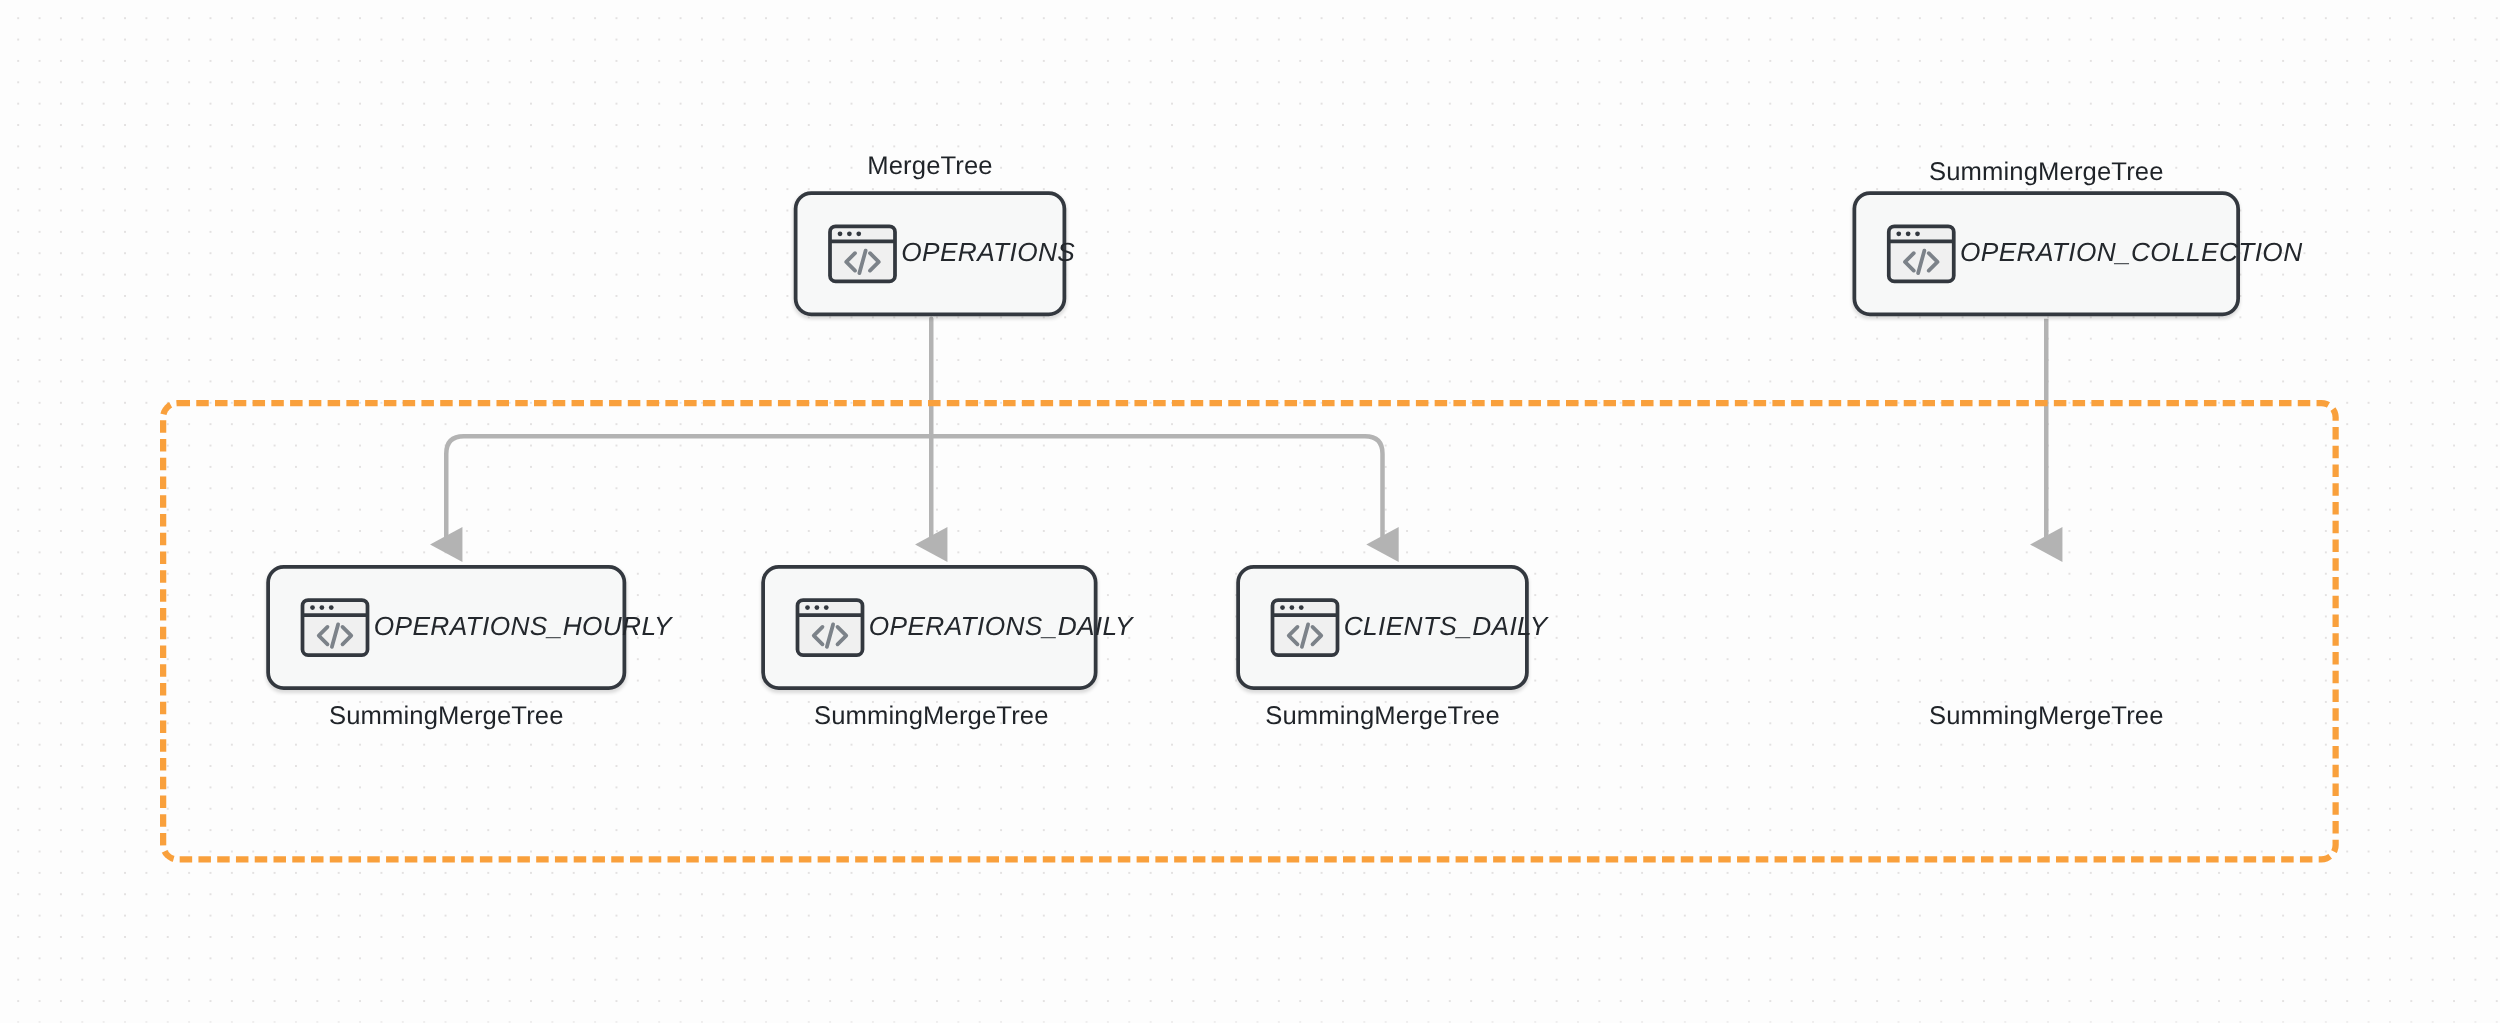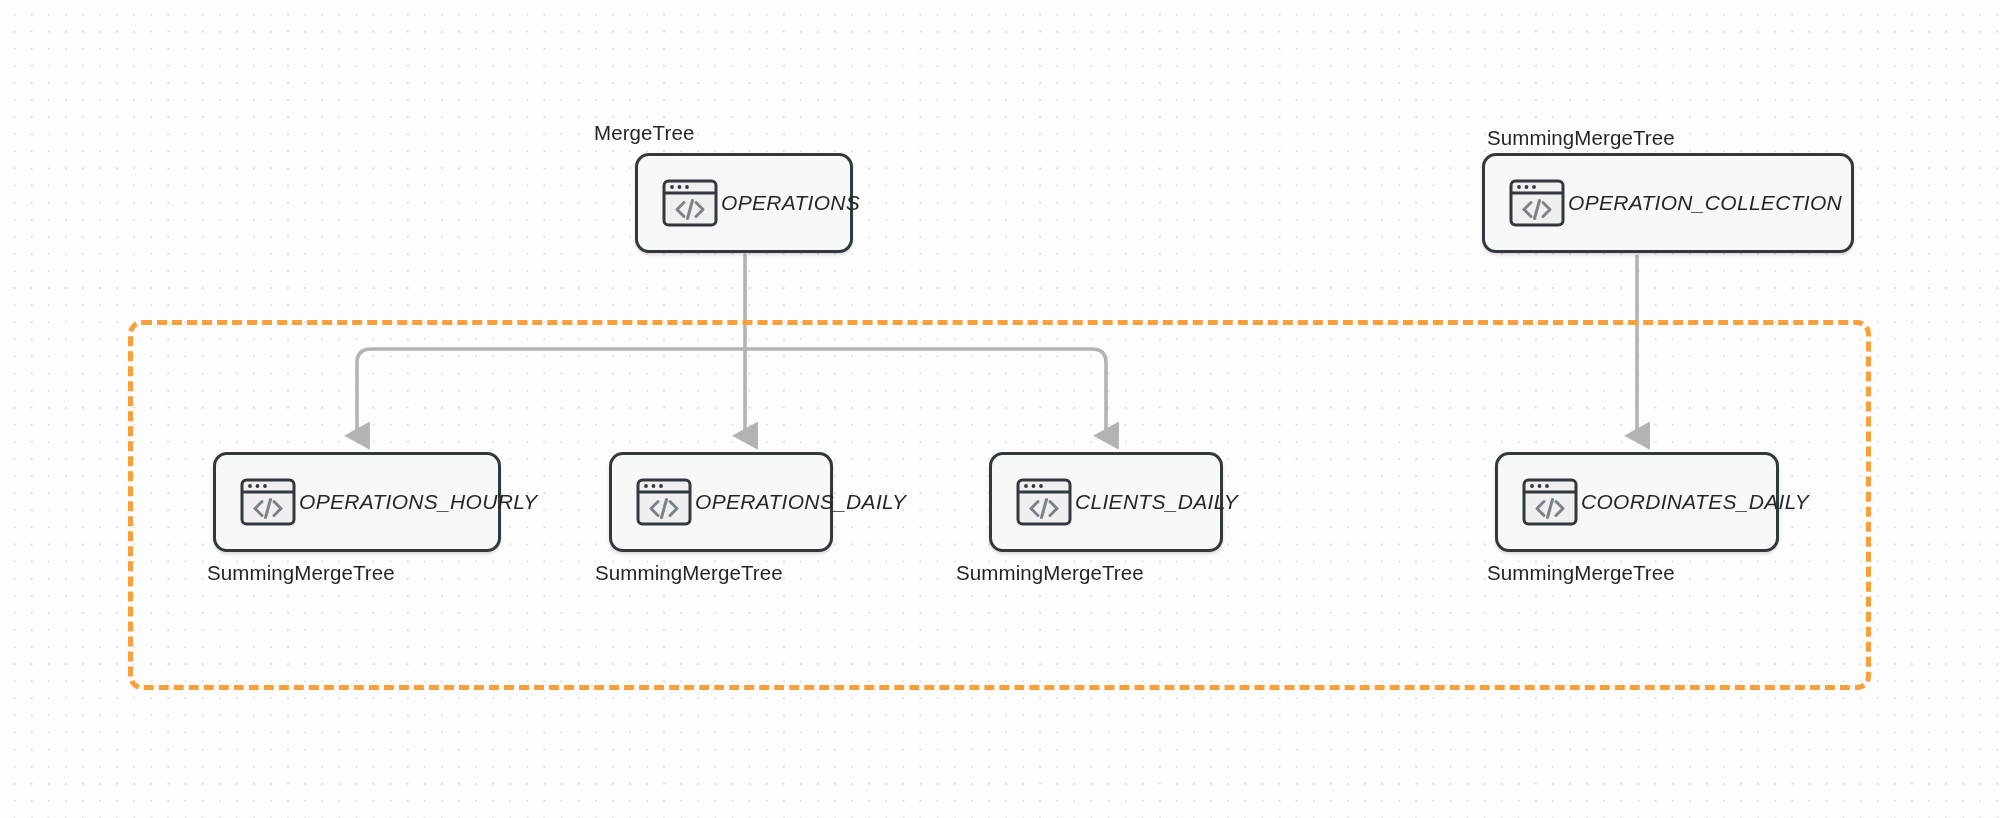--- a/index.html
+++ b/index.html
@@ -80,20 +80,21 @@
     padding-right: 14px;
     padding-left: 3px;
   }
 
   
   .engine-caption {
     position: absolute;
     font-size: 20.5px;
     color: #1f2328;
     white-space: nowrap;
+    text-align: center;
     letter-spacing: 0.1px;
   }
 </style>
 </head>
 <body>
 
 <div id="canvas">
 
   <svg id="edges" viewBox="0 0 2000 818" width="2000" height="818">
     <defs>
@@ -129,21 +130,21 @@
         <path d="M 22 24.5 L 15 31.5 L 22 38.5" fill="none" stroke="#7c8289" stroke-width="3" stroke-linecap="round" stroke-linejoin="round"></path>
         <path d="M 34 24.5 L 41 31.5 L 34 38.5" fill="none" stroke="#7c8289" stroke-width="3" stroke-linecap="round" stroke-linejoin="round"></path>
         <path d="M 30.5 22.5 L 25.5 40.5" fill="none" stroke="#7c8289" stroke-width="3" stroke-linecap="round"></path>
       </svg>
     </span>
     <span class="node-label">OPERATIONS</span>
   </div>
 
   <div class="engine-caption" style="left:1487px; top:126px; width:300px;">SummingMergeTree</div>
 
-  <div class="node" style="left:1482px; top:153px; width:372px; height:100px;">
+  <div class="node" style="left:1482px; top:153px; width:310px; height:100px;">
     <span class="node-icon">
       <svg viewBox="0 0 56 50" width="56" height="50">
         <rect x="2" y="3" width="52" height="44" rx="4.5" ry="4.5" fill="#f0f0f0" stroke="#33383f" stroke-width="3"></rect>
         <path d="M 2 15 H 54" stroke="#33383f" stroke-width="3" fill="none"></path>
         <circle cx="10" cy="9" r="1.9" fill="#33383f"></circle>
         <circle cx="17.5" cy="9" r="1.9" fill="#33383f"></circle>
         <circle cx="25" cy="9" r="1.9" fill="#33383f"></circle>
         <path d="M 22 24.5 L 15 31.5 L 22 38.5" fill="none" stroke="#7c8289" stroke-width="3" stroke-linecap="round" stroke-linejoin="round"></path>
         <path d="M 34 24.5 L 41 31.5 L 34 38.5" fill="none" stroke="#7c8289" stroke-width="3" stroke-linecap="round" stroke-linejoin="round"></path>
         <path d="M 30.5 22.5 L 25.5 40.5" fill="none" stroke="#7c8289" stroke-width="3" stroke-linecap="round"></path>
@@ -162,21 +163,21 @@
         <circle cx="25" cy="9" r="1.9" fill="#33383f"></circle>
         <path d="M 22 24.5 L 15 31.5 L 22 38.5" fill="none" stroke="#7c8289" stroke-width="3" stroke-linecap="round" stroke-linejoin="round"></path>
         <path d="M 34 24.5 L 41 31.5 L 34 38.5" fill="none" stroke="#7c8289" stroke-width="3" stroke-linecap="round" stroke-linejoin="round"></path>
         <path d="M 30.5 22.5 L 25.5 40.5" fill="none" stroke="#7c8289" stroke-width="3" stroke-linecap="round"></path>
       </svg>
     </span>
     <span class="node-label">OPERATIONS_HOURLY</span>
   </div>
   <div class="engine-caption" style="left:207px; top:561px; width:300px;">SummingMergeTree</div>
 
-  <div class="node" style="left:609px; top:452px; width:224px; height:100px;">
+  <div class="node" style="left:609px; top:452px; width:269px; height:100px;">
     <span class="node-icon">
       <svg viewBox="0 0 56 50" width="56" height="50">
         <rect x="2" y="3" width="52" height="44" rx="4.5" ry="4.5" fill="#f0f0f0" stroke="#33383f" stroke-width="3"></rect>
         <path d="M 2 15 H 54" stroke="#33383f" stroke-width="3" fill="none"></path>
         <circle cx="10" cy="9" r="1.9" fill="#33383f"></circle>
         <circle cx="17.5" cy="9" r="1.9" fill="#33383f"></circle>
         <circle cx="25" cy="9" r="1.9" fill="#33383f"></circle>
         <path d="M 22 24.5 L 15 31.5 L 22 38.5" fill="none" stroke="#7c8289" stroke-width="3" stroke-linecap="round" stroke-linejoin="round"></path>
         <path d="M 34 24.5 L 41 31.5 L 34 38.5" fill="none" stroke="#7c8289" stroke-width="3" stroke-linecap="round" stroke-linejoin="round"></path>
         <path d="M 30.5 22.5 L 25.5 40.5" fill="none" stroke="#7c8289" stroke-width="3" stroke-linecap="round"></path>
@@ -196,30 +197,15 @@
         <circle cx="25" cy="9" r="1.9" fill="#33383f"></circle>
         <path d="M 22 24.5 L 15 31.5 L 22 38.5" fill="none" stroke="#7c8289" stroke-width="3" stroke-linecap="round" stroke-linejoin="round"></path>
         <path d="M 34 24.5 L 41 31.5 L 34 38.5" fill="none" stroke="#7c8289" stroke-width="3" stroke-linecap="round" stroke-linejoin="round"></path>
         <path d="M 30.5 22.5 L 25.5 40.5" fill="none" stroke="#7c8289" stroke-width="3" stroke-linecap="round"></path>
       </svg>
     </span>
     <span class="node-label">CLIENTS_DAILY</span>
   </div>
   <div class="engine-caption" style="left:956px; top:561px; width:300px;">SummingMergeTree</div>
 
-  <div class="node" style="left:1495px; top:452px; width:284px; height:100px;">
-    <span class="node-icon">
-      <svg viewBox="0 0 56 50" width="56" height="50">
-        <rect x="2" y="3" width="52" height="44" rx="4.5" ry="4.5" fill="#f0f0f0" stroke="#33383f" stroke-width="3"></rect>
-        <path d="M 2 15 H 54" stroke="#33383f" stroke-width="3" fill="none"></path>
-        <circle cx="10" cy="9" r="1.9" fill="#33383f"></circle>
-        <circle cx="17.5" cy="9" r="1.9" fill="#33383f"></circle>
-        <circle cx="25" cy="9" r="1.9" fill="#33383f"></circle>
-        <path d="M 22 24.5 L 15 31.5 L 22 38.5" fill="none" stroke="#7c8289" stroke-width="3" stroke-linecap="round" stroke-linejoin="round"></path>
-        <path d="M 34 24.5 L 41 31.5 L 34 38.5" fill="none" stroke="#7c8289" stroke-width="3" stroke-linecap="round" stroke-linejoin="round"></path>
-        <path d="M 30.5 22.5 L 25.5 40.5" fill="none" stroke="#7c8289" stroke-width="3" stroke-linecap="round"></path>
-      </svg>
-    </span>
-    <span class="node-label">COORDINATES_DAILY</span>
-  </div>
   <div class="engine-caption" style="left:1487px; top:561px; width:300px;">SummingMergeTree</div>
 
 </div>
 
 </body></html>

